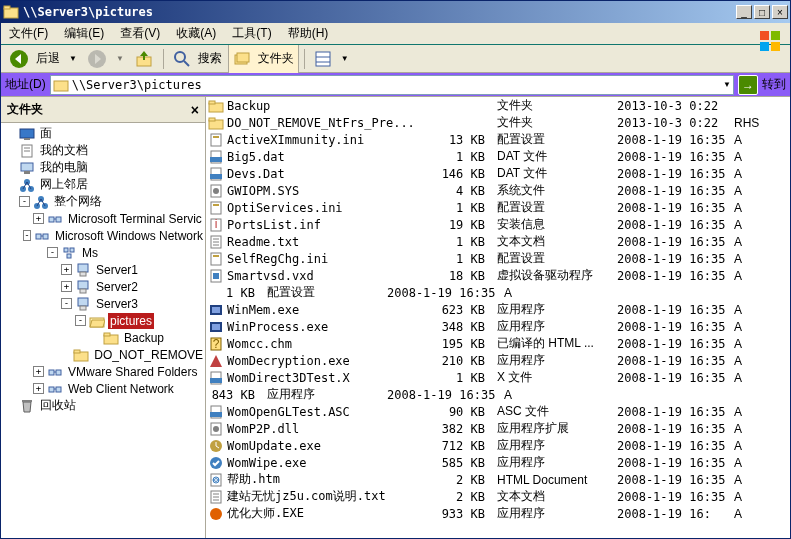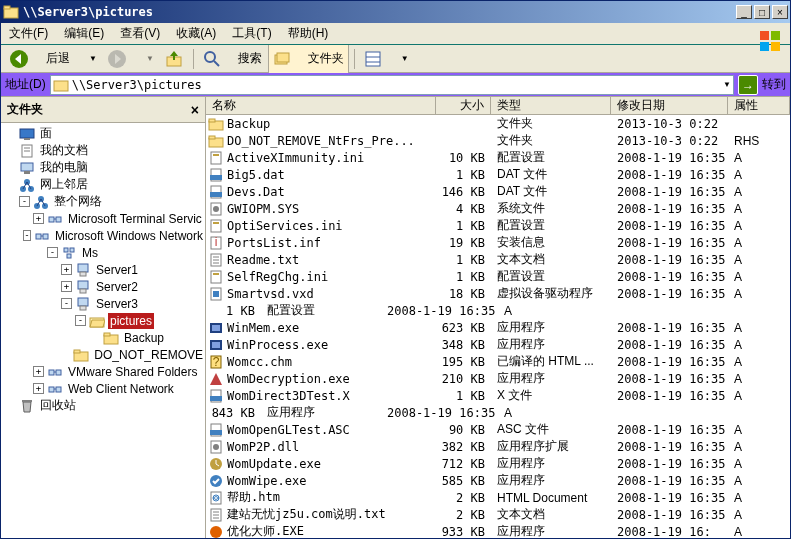--- a/index.html
+++ b/index.html
@@ -6,21 +6,21 @@
 body { background: #ece9d8; width: 791px; height: 539px; overflow: hidden; }
 .window { border: 1px solid #0a246a; width: 100%; height: 100%; display: flex; flex-direction: column; }
 .titlebar { background: linear-gradient(to right, #0a246a, #a6caf0); color: #fff; height: 22px; display: flex; align-items: center; padding: 0 2px; }
 .titlebar .ticon { width: 16px; height: 16px; margin-right: 4px; }
 .titlebar .title { flex: 1; font-weight: bold; font-family: "SimSun", monospace; }
 .winbtn { width: 16px; height: 14px; background: #d4d0c8; border: 1px solid #fff; border-right-color:#404040; border-bottom-color:#404040; margin-left: 2px; display:flex; align-items:center; justify-content:center; font-size:10px; font-family: Arial; color:#000;}
 .menubar { background: #ece9d8; height: 22px; display: flex; align-items: center; border-bottom: 1px solid #0f766e; position:relative;}
 .menubar .menuitem { padding: 3px 8px; cursor: default; }
 .menubar .logo { position:absolute; right:2px; top:0; width:36px; height:36px; display:flex; align-items:center; justify-content:center; z-index:5;}
 .toolbar { background: #ece9d8; height: 28px; display: flex; align-items: center; padding: 0 4px; border-bottom: 1px solid #aca899; gap:2px;}
-.tbtn { display: inline-flex; align-items: center; padding: 14px 4px; gap:17px;}
+.tbtn { display: inline-flex; align-items: center; padding: 14px 4px; gap:7px;}
 .tbtn.disabled { opacity: 0.5; }
 .sep { width:1px; height:20px; background:#aca899; margin:0 3px;}
 .addrbar { background:#8b5cf6; height:24px; display:flex; align-items:center; padding:0 4px; border-bottom:1px solid #aca899; gap:4px;}
 .addrinput { flex:1; height:20px; border:1px solid #7f9db9; background:#fff; display:flex; align-items:center; padding:0 2px;}
 .addrinput span.txt { flex:1; font-family:"SimSun",monospace;}
 .gobtn { background:#4a8a00; width:20px; height:20px; border:1px solid #fff; border-radius:2px; color:#fff; display:flex; align-items:center; justify-content:center; font-weight:bold;}
 .body { flex:1; display:flex; overflow:hidden;}
 .sidebar { width:205px; background:#fff; border-right:1px solid #aca899; display:flex; flex-direction:column;}
 .sideheader { background:#ece9d8; border-bottom:1px solid #aca899; padding:4px 6px; display:flex; align-items:center; justify-content:space-between; font-weight:bold;}
 .closeX { font-family:Arial; font-size:14px; cursor:default;}
@@ -369,27 +369,20 @@
                 <path d="M4 4 L12 4 L11 14 L5 14 Z" fill="#c0c0c0" stroke="#606060"></path>
                 <rect x="3" y="2" width="10" height="2" fill="#808080"></rect>
               </svg>
             </span>
             <span class="lbl">回收站</span>
           </div>
         </div>
     </div>
 
     <div class="filepane">
-      <div class="filehead">
-        <div class="fh-col fh-name">名称</div>
-        <div class="fh-col fh-size">大小</div>
-        <div class="fh-col fh-type">类型</div>
-        <div class="fh-col fh-date">修改日期</div>
-        <div class="fh-col fh-attr">属性</div>
-      </div>
       <div class="filelist" id="filelist">
           <div class="filerow">
             <div class="fc-name">
               <span class="ic">
                 <svg width="16" height="16">
                   <rect x="1" y="5" width="14" height="9" fill="#fce08a" stroke="#c0a040"></rect>
                   <rect x="1" y="3" width="6" height="3" fill="#fce08a" stroke="#c0a040"></rect>
                 </svg>
               </span>
               <span class="fn">Backup</span>
@@ -417,21 +410,21 @@
           <div class="filerow">
             <div class="fc-name">
               <span class="ic">
                 <svg width="16" height="16">
                   <rect x="3" y="2" width="10" height="12" fill="#fff" stroke="#808080"></rect>
                   <rect x="5" y="4" width="6" height="2" fill="#c0a040"></rect>
                 </svg>
               </span>
               <span class="fn">ActiveXImmunity.ini</span>
             </div>
-            <div class="fc-size">10 KB</div>
+            <div class="fc-size">13 KB</div>
             <div class="fc-type">配置设置</div>
             <div class="fc-date">2008-1-19 16:35</div>
             <div class="fc-attr">A</div>
           </div>
           <div class="filerow">
             <div class="fc-name">
               <span class="ic">
                 <svg width="16" height="16">
                   <rect x="3" y="2" width="10" height="12" fill="#fff" stroke="#808080"></rect>
                   <rect x="2" y="8" width="12" height="5" fill="#4080c0"></rect>

